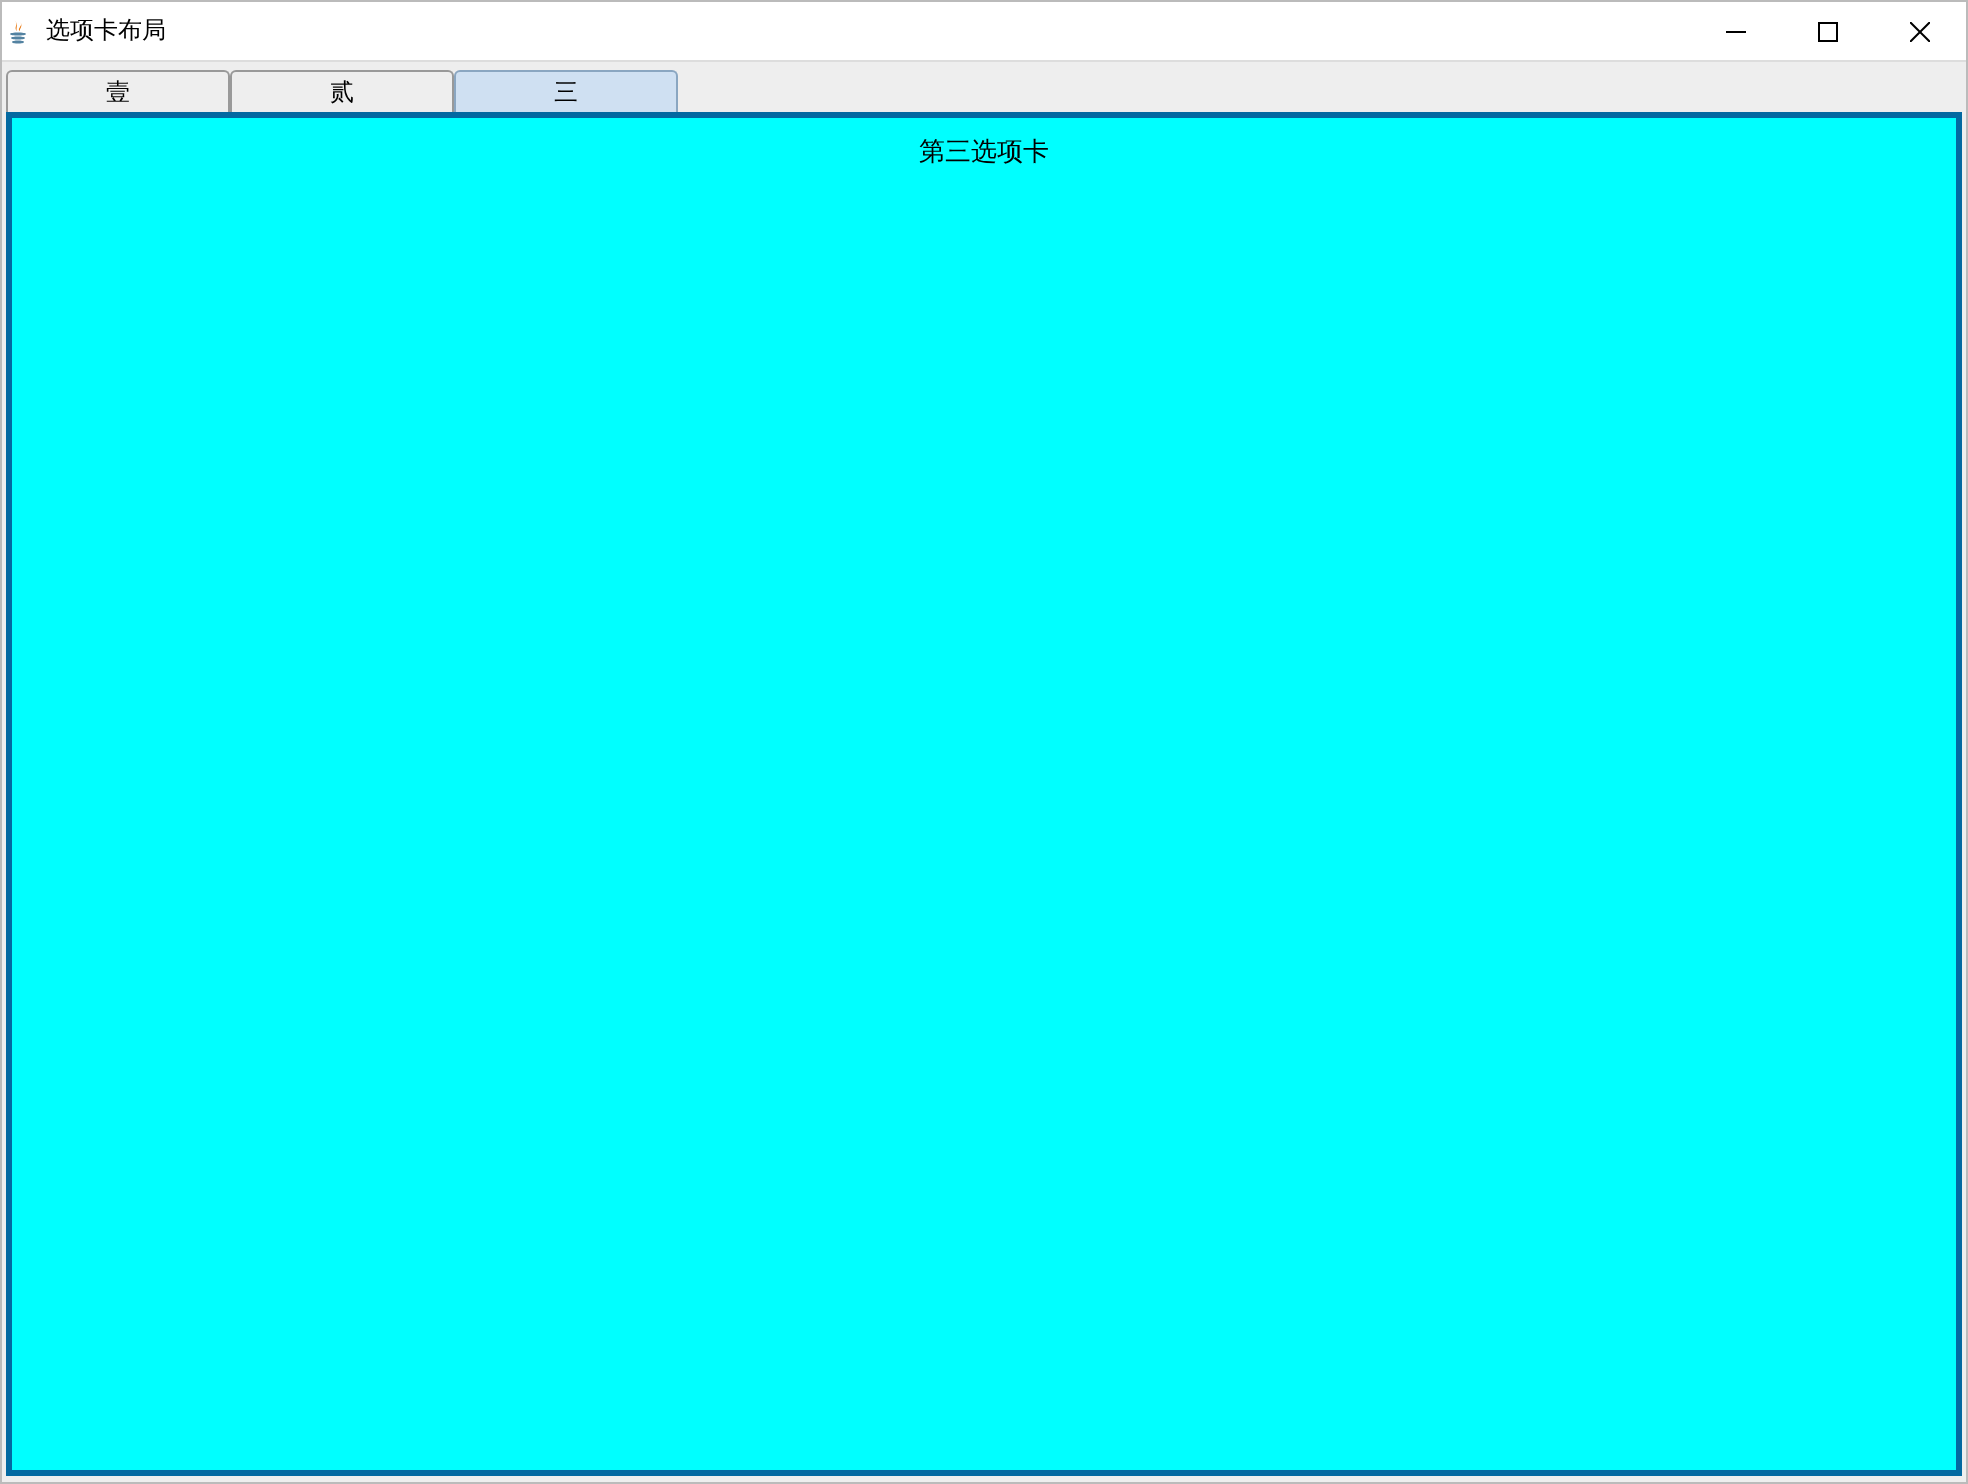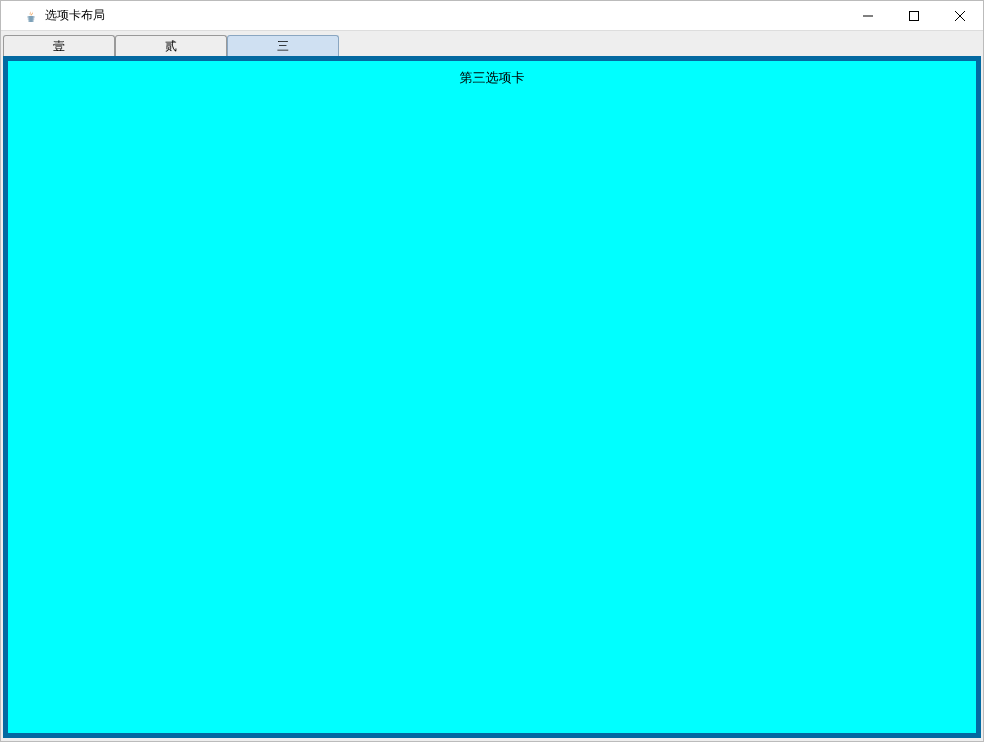--- a/index.html
+++ b/index.html
@@ -17,21 +17,21 @@
       border: 1px solid #bbbbbb;
       background: #f0f0f0;
       display: flex;
       flex-direction: column;
     }
     .titlebar {
       height: 30px;
       background: #ffffff;
       display: flex;
       align-items: center;
-      padding-left: 22px;
+      padding-left: 0;
       border-bottom: 1px solid #dddddd;
     }
     .titlebar .app-icon {
       width: 16px;
       height: 16px;
       margin-right: 6px;
       display: flex;
       align-items: center;
       justify-content: center;
     }
@@ -89,21 +89,21 @@
       background: #eeeeee;
       top: 0px;
     }
     .tab.active {
       background: #cfe0f2;
       border-color: #8aa6c1;
       top: 0px;
     }
     .tabcontent-wrap {
       flex: 1;
-      border: 5px solid #0369a1;
+      border: 3px solid #0369a1;
       margin: 0 2px 2px 2px;
       background: #ffffff;
       position: relative;
       top: -1px;
     }
     .tabcontent {
       width: 100%;
       height: 100%;
       background: #00ffff;
       display: flex;

